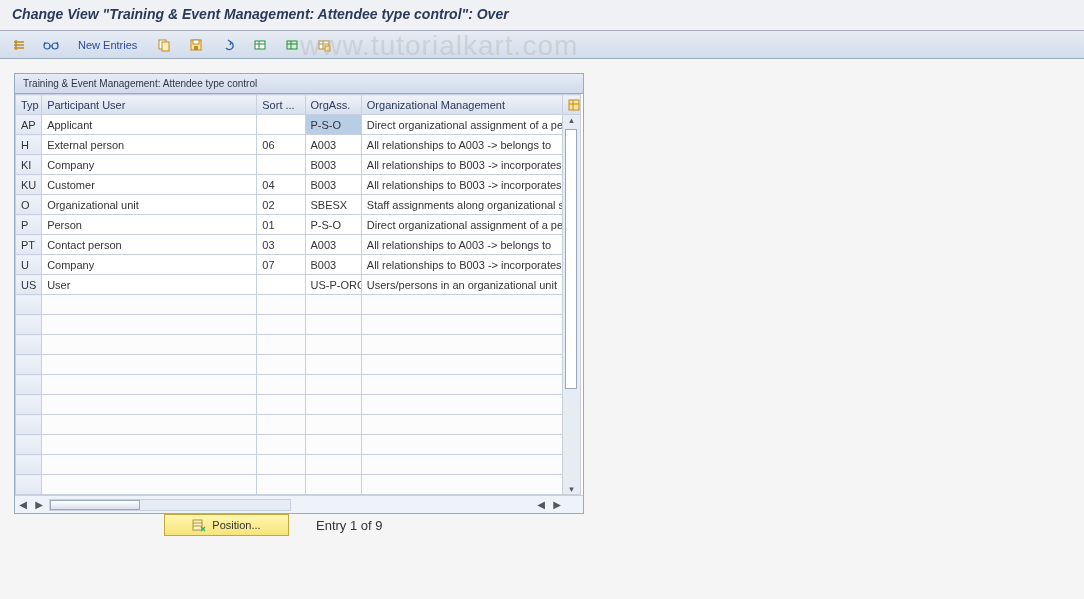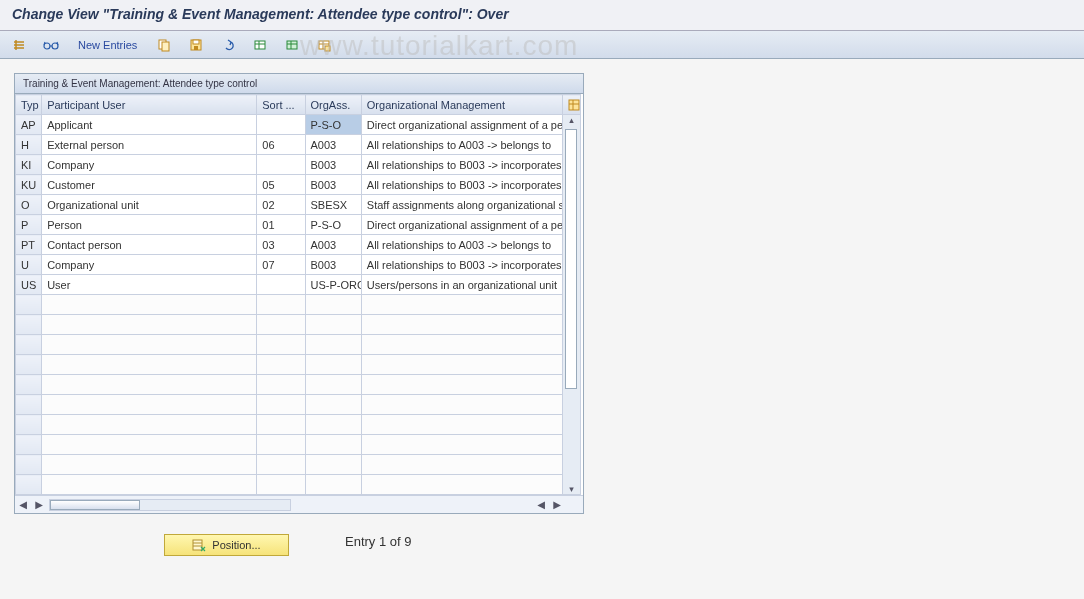--- a/index.html
+++ b/index.html
@@ -109,22 +109,22 @@
       display:flex; align-items:center;
       background:#eef2f9;
       border-top:1px solid #c8d0e0;
       height:18px;
     }
     .hscroll-btn { width:16px; text-align:center; cursor:pointer; color:#556; font-size:10px; }
     .hscroll-track { flex:1; background:#e6ecf4; height:12px; border:1px solid #c8d0e0; position:relative; margin:0 2px; }
     .hscroll-thumb { position:absolute; left:0; top:0; width:90px; height:10px; background:linear-gradient(#fff,#d8e0ee); border:1px solid #9ab; }
     .hscroll-spacer { width:240px; }
     .footer {
-      display:flex; align-items:flex-start; gap:56px;
-      margin-top:20px; padding-left:150px;
+      display:flex; align-items:center; gap:27px;
+      padding-left:150px;
     }
     .pos-btn {
       min-width:125px; height:22px;
       background: linear-gradient(#fff7b0, #f6e37a);
       border:1px solid #c0a83a;
       display:flex; align-items:center; justify-content:center;
       cursor:pointer; gap:6px;
       font-size:11px;
     }
     .pos-btn-icn { width:14px; height:14px; }
@@ -245,21 +245,21 @@
           <tr>
             <td>KI</td>
             <td>Company</td>
             <td></td>
             <td>B003</td>
             <td>All relationships to B003 -&gt; incorporates</td>
           </tr>
           <tr>
             <td>KU</td>
             <td>Customer</td>
-            <td>05</td>
+            <td>04</td>
             <td>B003</td>
             <td>All relationships to B003 -&gt; incorporates</td>
           </tr>
           <tr>
             <td>O</td>
             <td>Organizational unit</td>
             <td>02</td>
             <td>SBESX</td>
             <td>Staff assignments along organizational struc</td>
           </tr>

